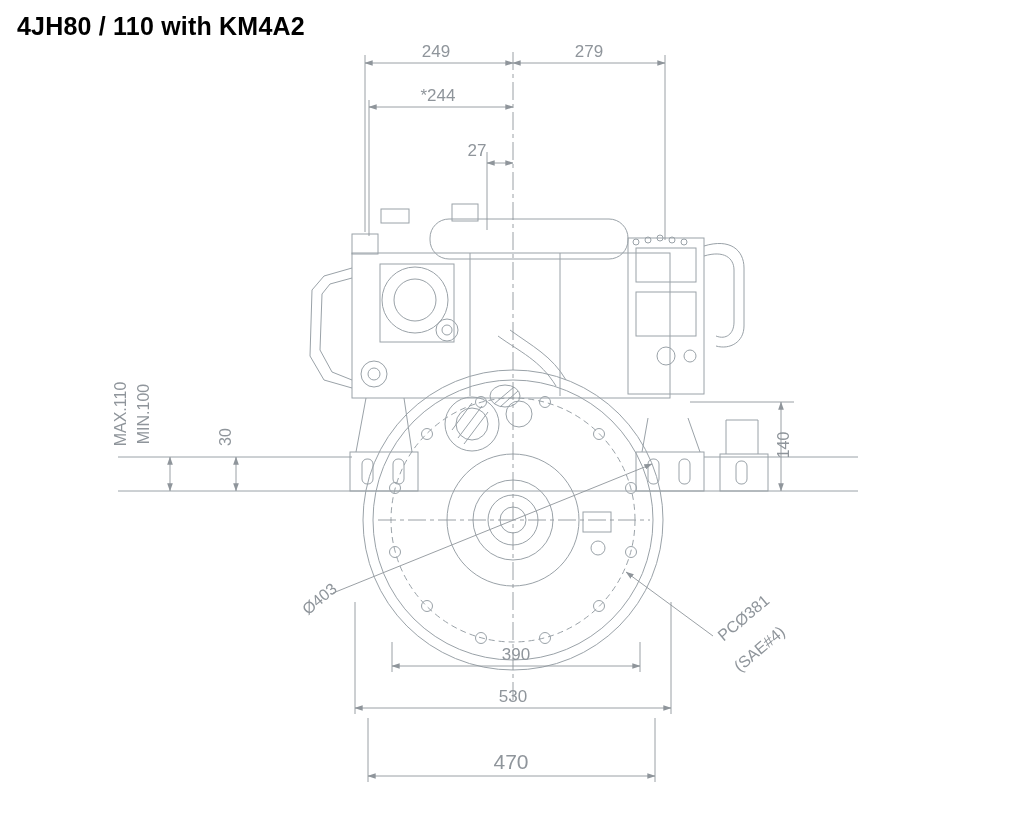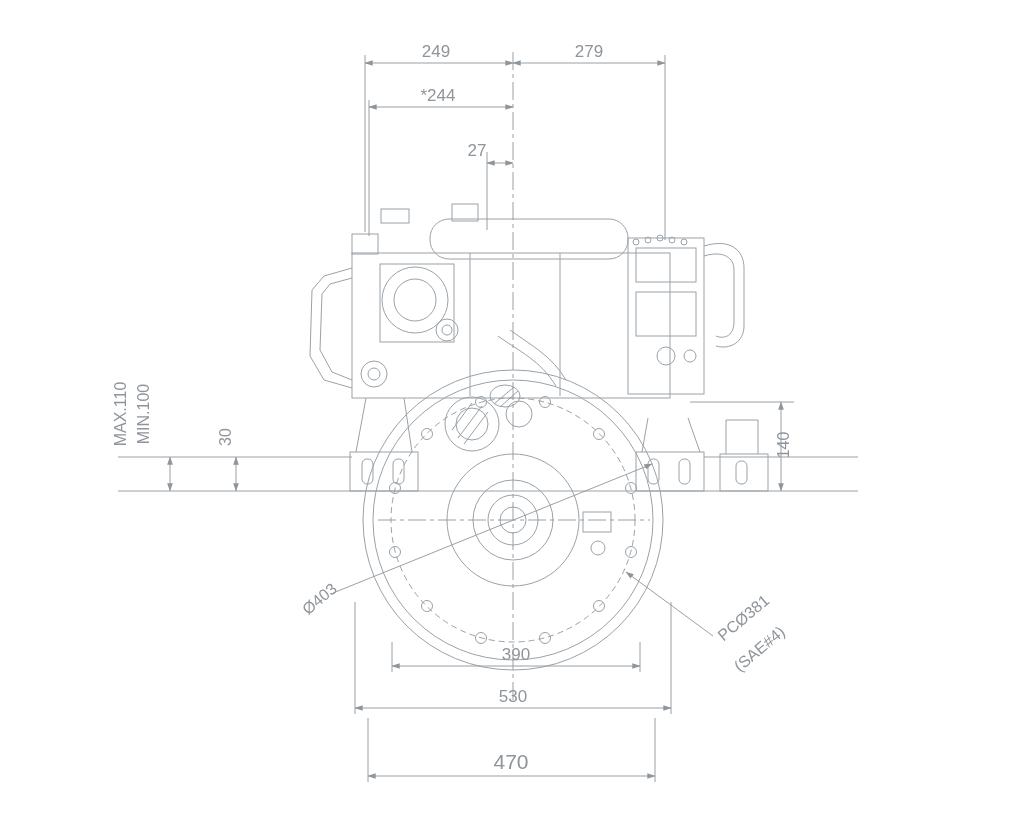--- a/index.html
+++ b/index.html
@@ -15,20 +15,21 @@
   .dims text.md{font-size:17px;}
   .dims text.lg{font-size:21px;}
   #arr path{fill:var(--dim,#8f959b);stroke:none;}
   .cl{stroke-dasharray:18 4 4 4;}
   .bc{stroke-dasharray:6 4;}
 </style>
 </head>
 <body>
 
 <div class="page">
+  <h1 class="title">4JH80 / 110 with KM4A2</h1>
 
   <svg width="1024" height="819" viewBox="0 0 1024 819">
     <defs>
       <marker id="arr" viewBox="0 0 10 7" refX="9.5" refY="3.5" markerWidth="9" markerHeight="6.3" orient="auto-start-reverse">
         <path d="M0,0 L10,3.5 L0,7 Z"></path>
       </marker>
     </defs>
 
     <g class="draw">
 

